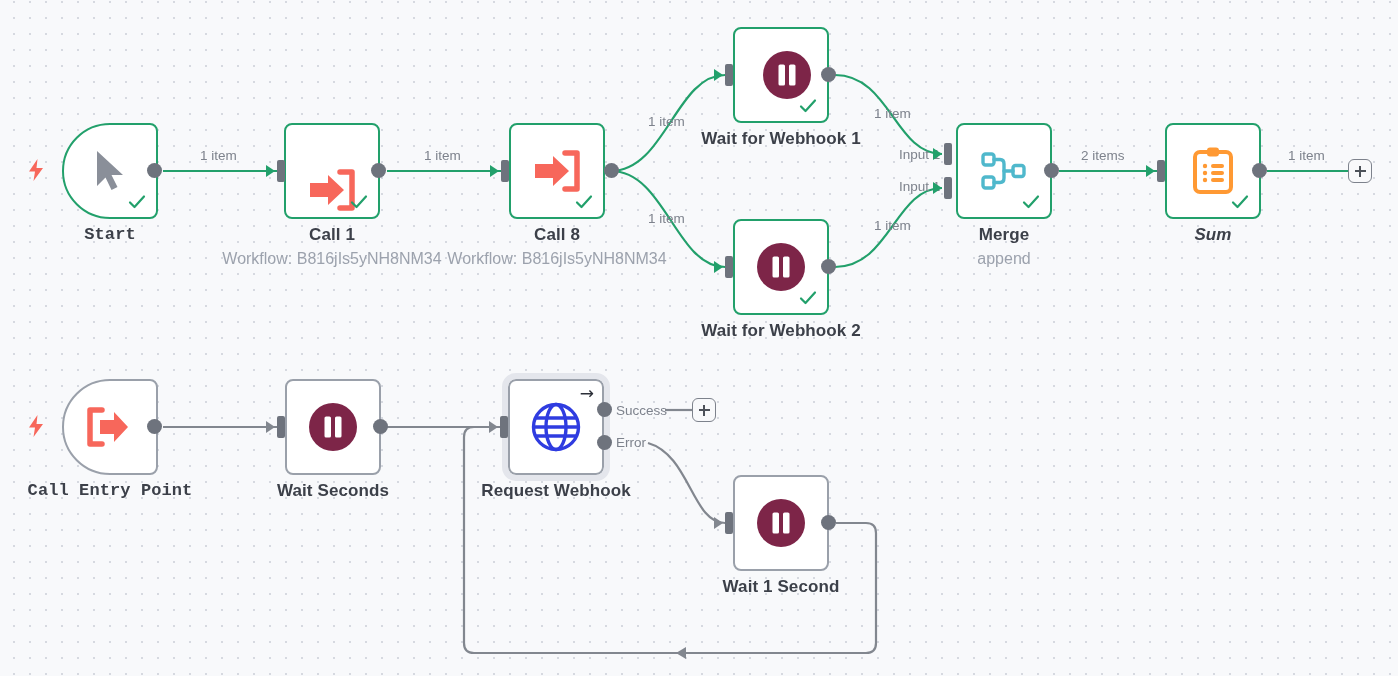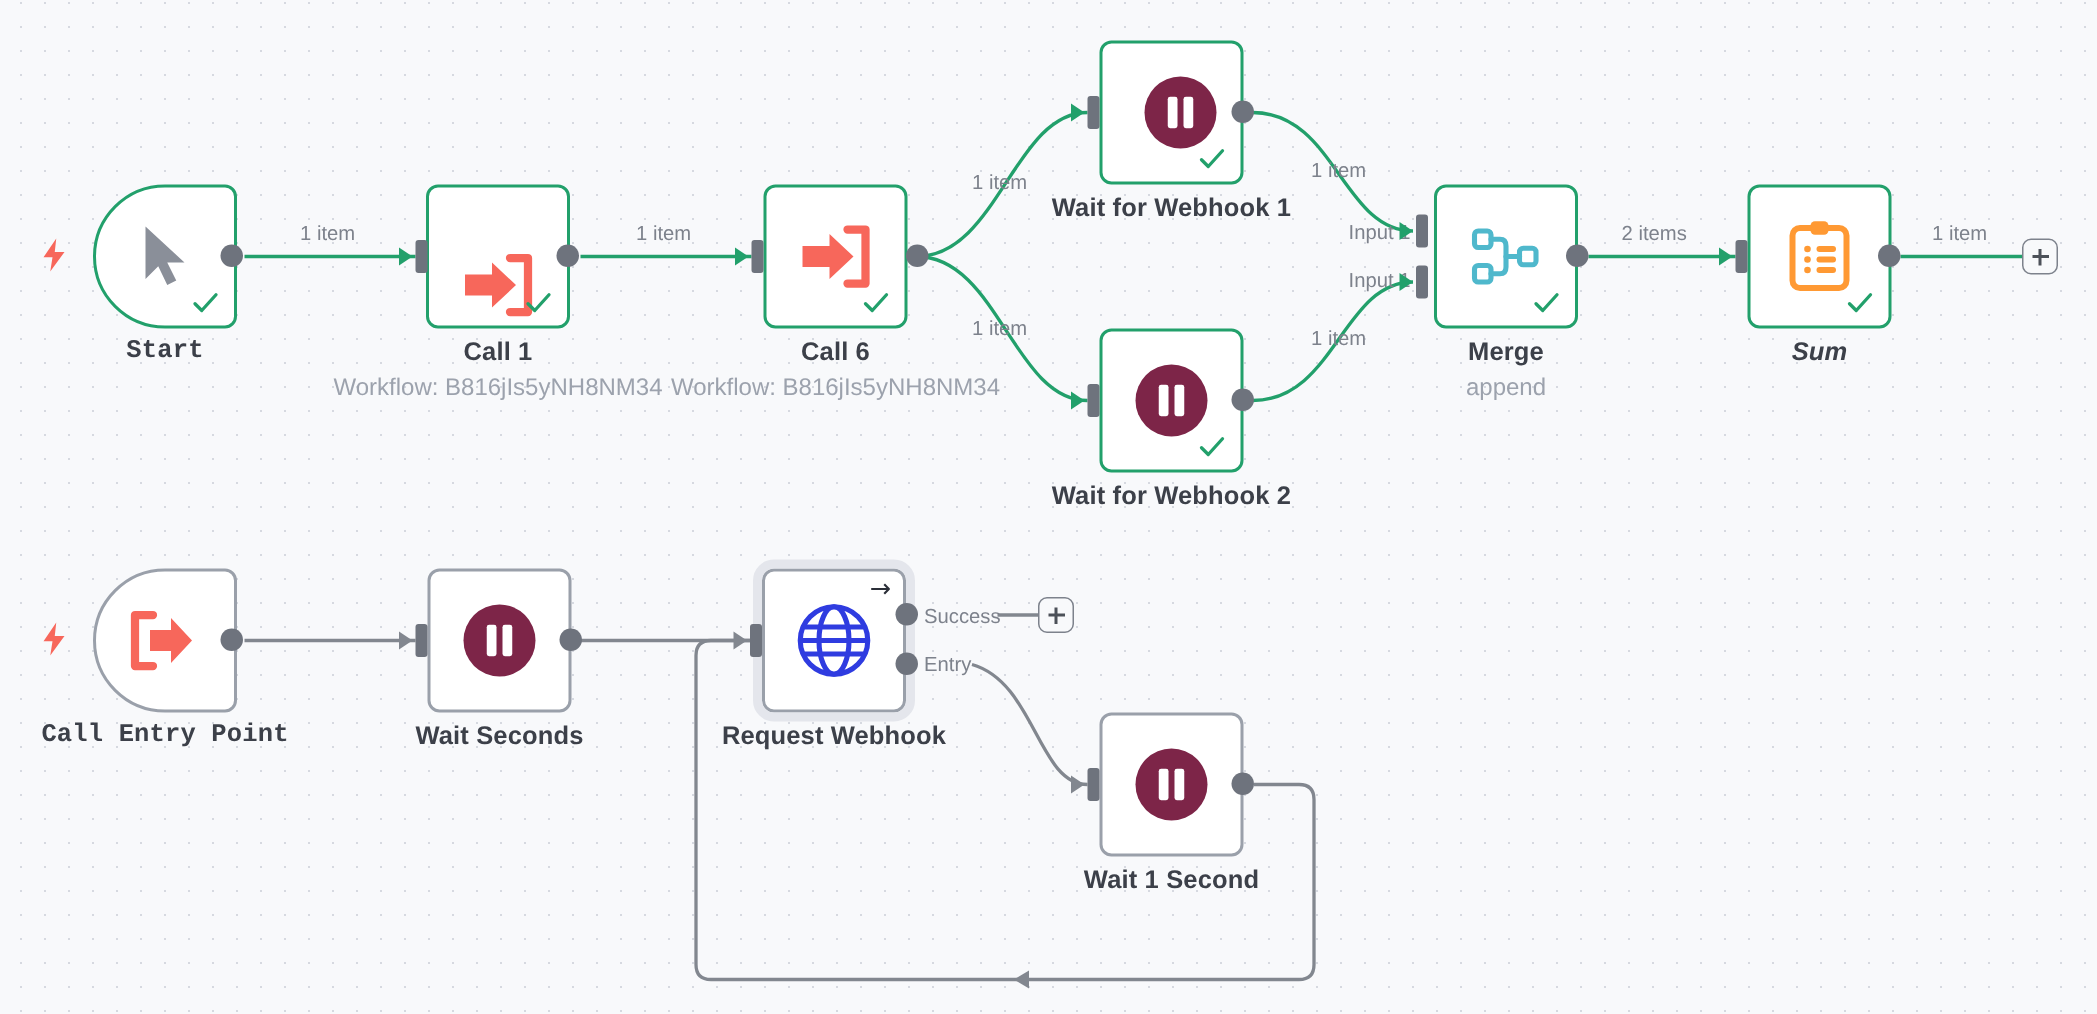--- a/index.html
+++ b/index.html
@@ -255,21 +255,21 @@
   <div class="node ok" style="left:509px; top:123px;">
     <div class="node-icon">
       <svg width="48" height="44" viewBox="0 0 48 44">
         <path d="M2 15 H20 V7 L36 22 L20 37 V29 H2 Z" fill="#F7675B"></path>
         <path d="M32 4 H44 V40 H32" fill="none" stroke="#F7675B" stroke-width="5.5" stroke-linecap="round" stroke-linejoin="round"></path>
       </svg>
     </div>
     <svg class="node-check" viewBox="0 0 20 20">
       <path d="M3 10.5 L7.5 15 L17 4.5" fill="none" stroke="#22A06B" stroke-width="2.2" stroke-linecap="round" stroke-linejoin="round"></path>
     </svg>
-    <div class="node-label">Call 6</div>
+    <div class="node-label">Call 8</div>
     <div class="node-sublabel">Workflow: B816jIs5yNH8NM34</div>
   </div>
   <div class="port-out" style="left:604px; top:163px;"></div>
   <div class="edge-label" style="left:648px; top:114px;">1 item</div>
   <div class="edge-label" style="left:648px; top:211px;">1 item</div>
 
   <div class="port-in" style="left:725px; top:64px;"></div>
   <div class="port-arrow green" style="left:714px; top:69px;"></div>
   <div class="node ok" style="left:733px; top:27px;padding-left:12px;">
     <div class="node-icon">
@@ -391,21 +391,21 @@
         <path d="M5 17 H47" fill="none" stroke="#2F3CE0" stroke-width="3.4"></path>
         <path d="M5 35 H47" fill="none" stroke="#2F3CE0" stroke-width="3.4"></path>
         <path d="M3.5 26 H48.5" fill="none" stroke="#2F3CE0" stroke-width="3.4"></path>
       </svg>
     </div>
     <div class="node-label">Request Webhook</div>
   </div>
   <div class="port-out" style="left:597px; top:402px;"></div>
   <div class="port-out" style="left:597px; top:435px;"></div>
   <div class="port-label" style="left:616px; top:403px;">Success</div>
-  <div class="port-label" style="left:616px; top:435px;">Entry</div>
+  <div class="port-label" style="left:616px; top:435px;">Error</div>
   <div class="plus-btn" style="left:692px; top:398px;"></div>
 
   <div class="port-in" style="left:725px; top:512px;"></div>
   <div class="port-arrow gray" style="left:714px; top:517px;"></div>
   <div class="node" style="left:733px; top:475px;">
     <div class="node-icon">
       <svg width="50" height="50" viewBox="0 0 50 50">
         <circle cx="25" cy="25" r="24" fill="#7D2548"></circle>
         <rect x="16.5" y="14.5" width="6.5" height="21" rx="1.6" fill="#ffffff"></rect>
         <rect x="27" y="14.5" width="6.5" height="21" rx="1.6" fill="#ffffff"></rect>

